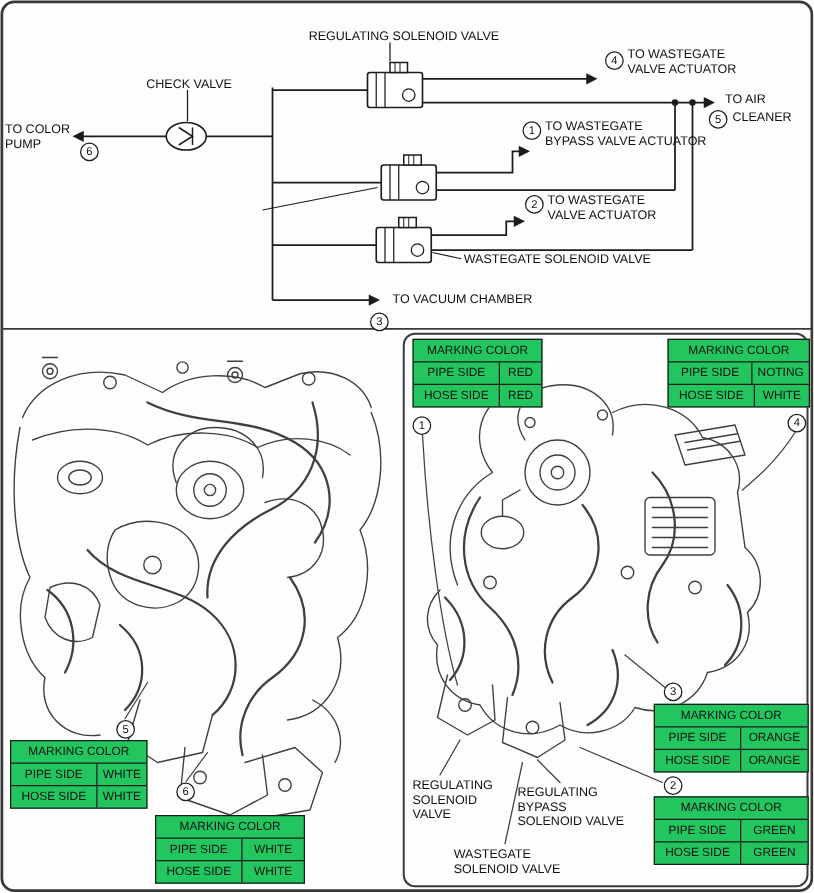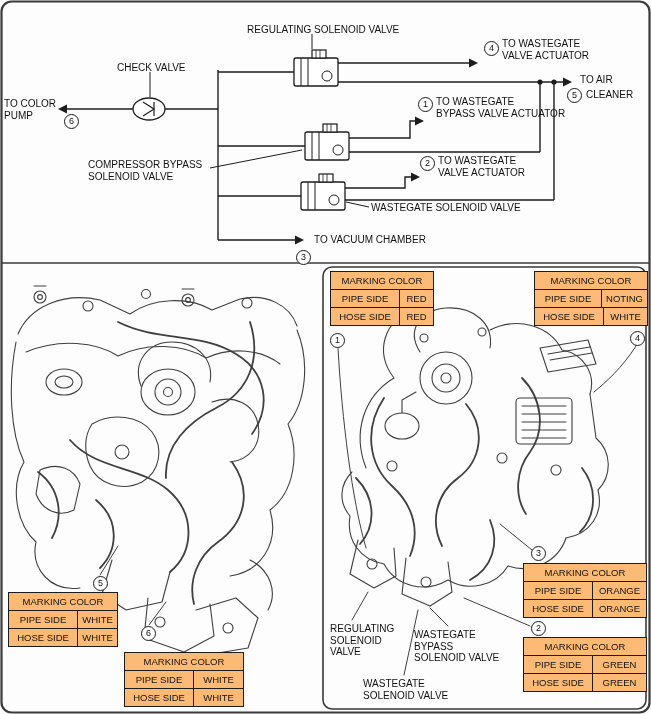--- a/index.html
+++ b/index.html
@@ -4,21 +4,21 @@
 <style>
   html,body{margin:0;padding:0;background:#ffffff;}
   #page{position:relative;width:651px;height:714px;background:#fdfdfd;
         font-family:"Liberation Sans",sans-serif;color:#111;overflow:hidden;}
   svg.layer{position:absolute;left:0;top:0;z-index:1;}
   .lbl{position:absolute;font-size:10px;line-height:11.5px;white-space:nowrap;z-index:3;color:#111;}
   .lbl .ln{display:block;}
   .lbl.wrap{white-space:normal;}
   .callout{position:absolute;width:13px;height:13px;border:1.3px solid #1c1c1c;border-radius:50%;
            background:#fff;font-size:9px;line-height:13px;text-align:center;z-index:3;}
-  .mtable{position:absolute;border:1.3px solid #1c1c1c;background:#fdba74;font-size:9.5px;z-index:3;}
+  .mtable{position:absolute;border:1.3px solid #1c1c1c;background:#22c55e;font-size:9.5px;z-index:3;}
   .mt-header{text-align:center;padding:3px 2px;}
   .mt-row{display:flex;border-top:1.3px solid #1c1c1c;text-align:center;}
   .mt-label{width:60px;padding:3px 4px;border-right:1.3px solid #1c1c1c;}
   .mt-value{flex:1;padding:3px 4px;}
 </style>
 </head>
 <body>
 
 <div id="page">
 
@@ -201,24 +201,20 @@
   <div class="lbl" style="left:586px;top:89px">
     <span class="ln">CLEANER</span>
   </div>
 
   <div class="callout" style="left:418px;top:97px">1</div>
   <div class="lbl" style="left:436px;top:96px">
     <span class="ln">TO WASTEGATE</span>
     <span class="ln">BYPASS VALVE ACTUATOR</span>
   </div>
 
-  <div class="lbl" style="left:88px;top:159px">
-    <span class="ln">COMPRESSOR BYPASS</span>
-    <span class="ln">SOLENOID VALVE</span>
-  </div>
 
   <div class="callout" style="left:420px;top:156px">2</div>
   <div class="lbl" style="left:438px;top:155px">
     <span class="ln">TO WASTEGATE</span>
     <span class="ln">VALVE ACTUATOR</span>
   </div>
 
   <div class="lbl" style="left:371px;top:202px">WASTEGATE SOLENOID VALVE</div>
 
   <div class="lbl" style="left:314px;top:234px">TO VACUUM CHAMBER</div>
@@ -295,16 +291,16 @@
       <div class="mt-label">PIPE SIDE</div>
       <div class="mt-value">GREEN</div>
     </div>
     <div class="mt-row">
       <div class="mt-label">HOSE SIDE</div>
       <div class="mt-value">GREEN</div>
     </div>
   </div>
 
   <div class="lbl wrap" style="left:330px;top:623px;width:72px">REGULATING SOLENOID VALVE</div>
-  <div class="lbl wrap" style="left:414px;top:629px;width:90px">WASTEGATE BYPASS SOLENOID VALVE</div>
+  <div class="lbl wrap" style="left:414px;top:629px;width:90px">REGULATING BYPASS SOLENOID VALVE</div>
   <div class="lbl wrap" style="left:363px;top:678px;width:95px">WASTEGATE SOLENOID VALVE</div>
 
 </div>
 
 </body></html>

